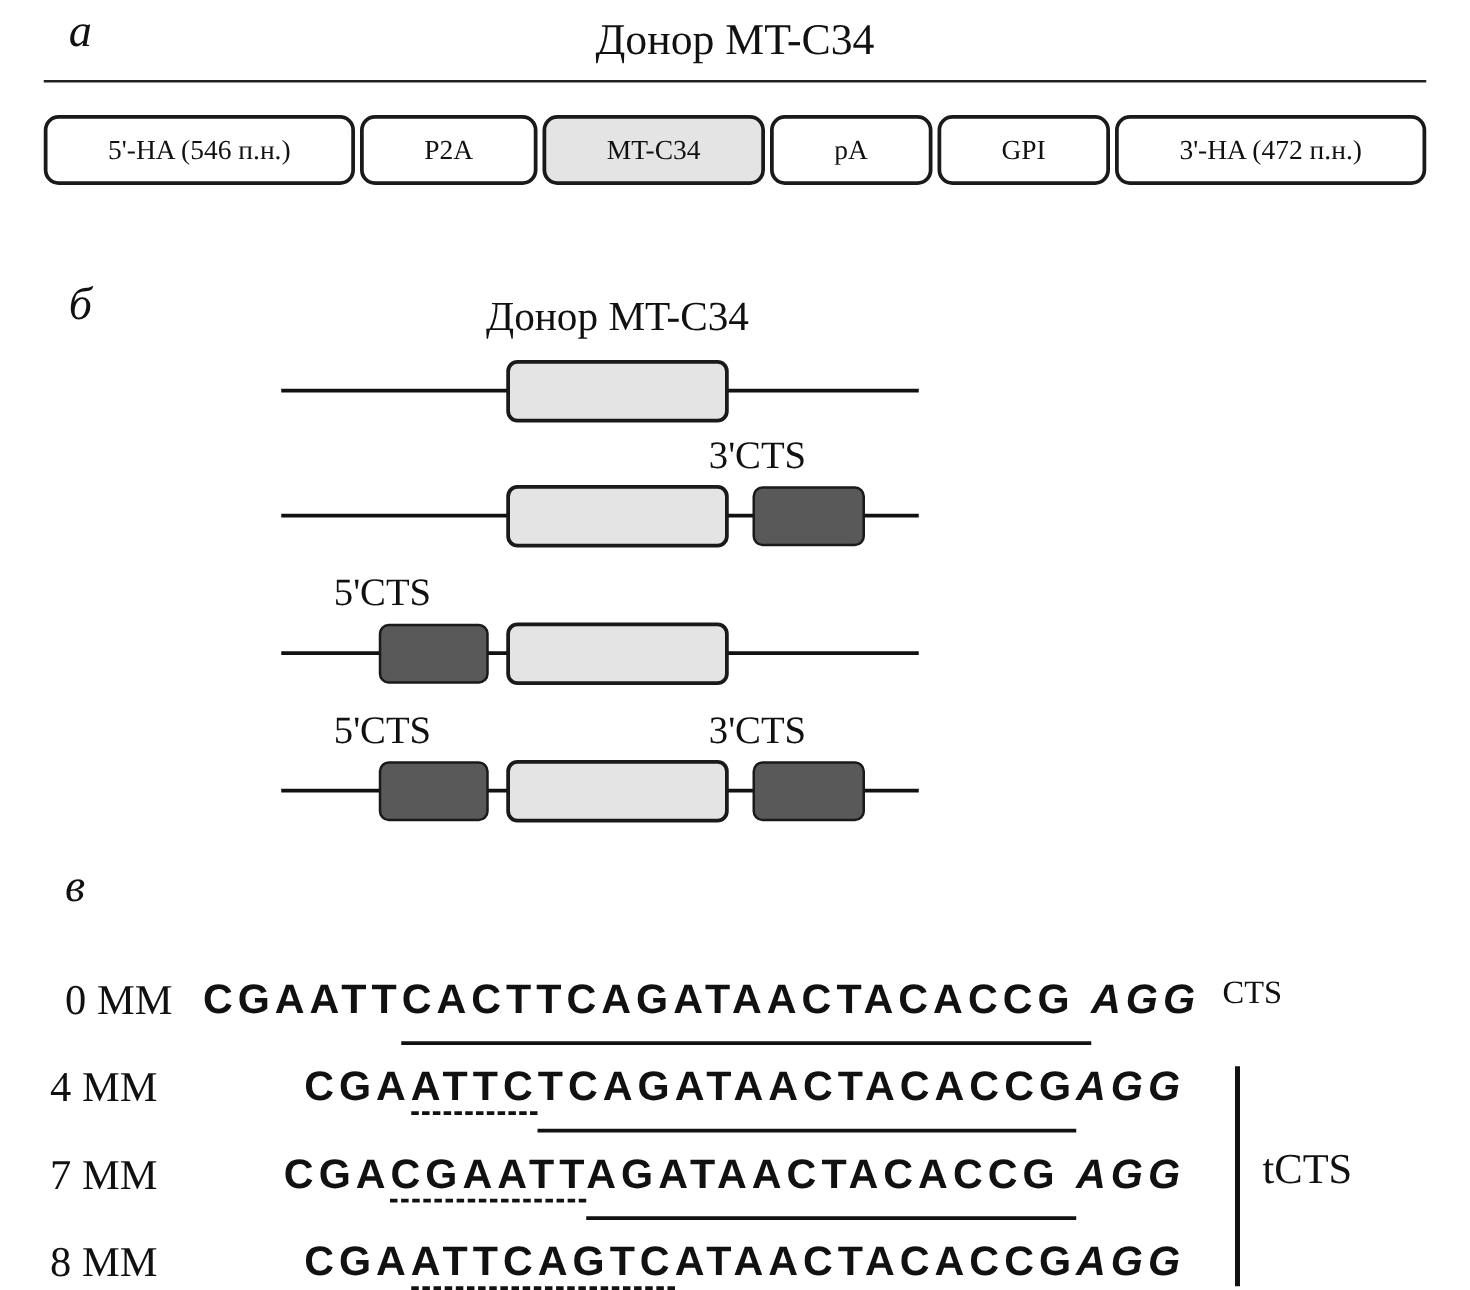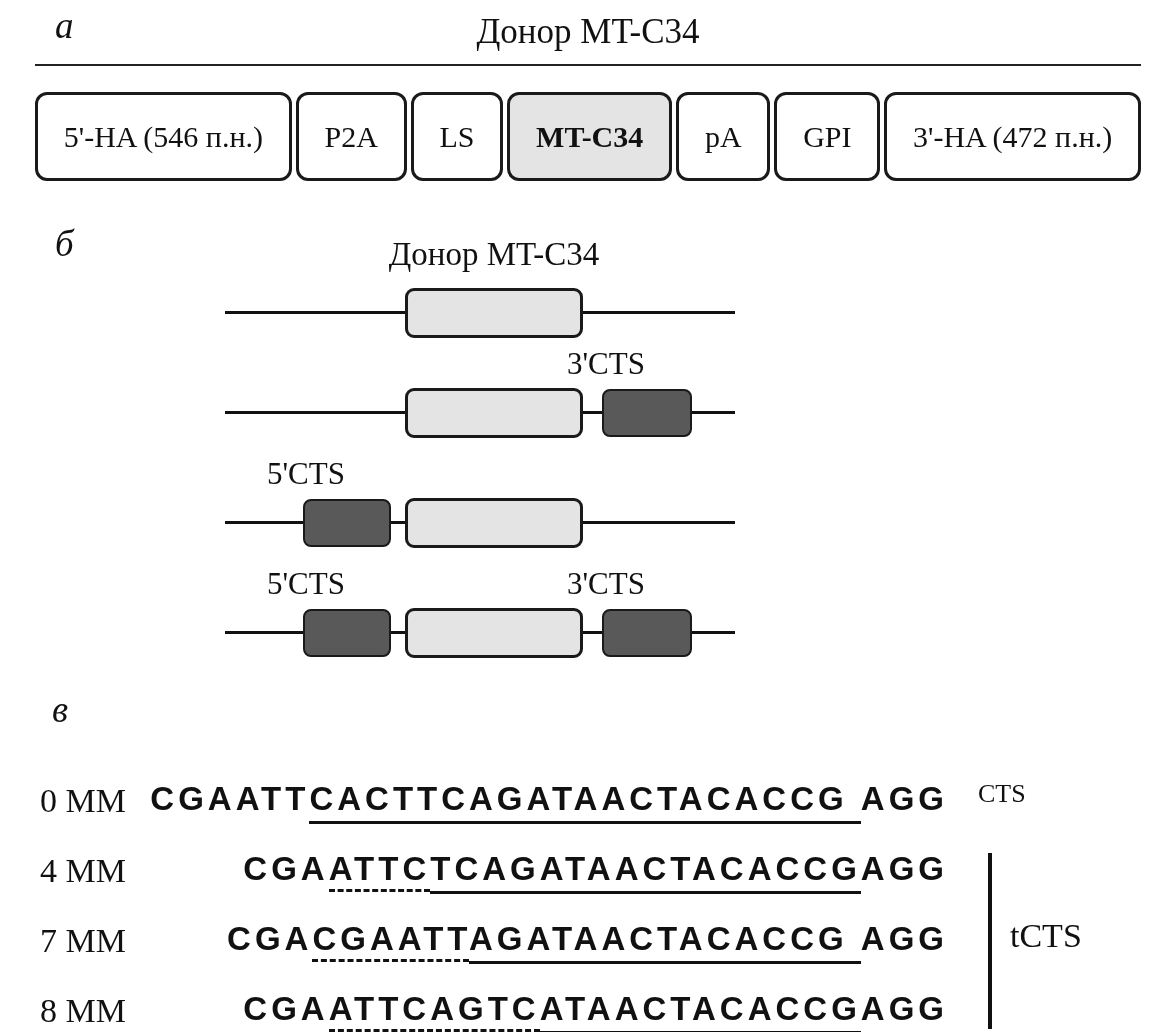--- a/index.html
+++ b/index.html
@@ -19,26 +19,26 @@
   }
   .pa-rule {
     position:absolute; top:64px; left:35px; width:1106px; height:2px;
     background:#222;
   }
   .pa-boxes {
     position:absolute; top:92px; left:35px; width:1106px; height:72px;
     display:flex; gap:4px;
   }
   .pa-box {
-    flex:1 1 auto; box-sizing:border-box; height:89px;
+    flex:1 1 auto; box-sizing:border-box; height:56px;
     border:3px solid #1a1a1a; border-radius:12px; background:#fff;
     display:flex; align-items:center; justify-content:center;
-    font-size:30px; padding:0 14px; white-space:nowrap;
+    font-size:22px; padding:0 14px; white-space:nowrap;
   }
-  .pa-box.shaded { background:var(--light-box);font-weight:bold; }
+  .pa-box.shaded { background:var(--light-box); }
   
   .pb-title {
     position:absolute; top:236px; left:344px; width:300px; text-align:center;
     font-size:33px;
   }
   .pb-rows { position:absolute; top:288px; left:225px; width:510px; }
   .pb-row { position:relative; }
   .pb-row.mb8  { margin-bottom:8px; }
   .pb-row.mb18 { margin-bottom:18px; }
   .pb-labels { position:relative; height:42px; font-size:31px; }
@@ -58,32 +58,32 @@
     left:78px; top:1px; width:88px; height:48px;
     background:var(--dark-box); border-radius:8px; border-width:2px;
   }
   .pb-box-dark3 {
     left:377px; top:1px; width:90px; height:48px;
     background:var(--dark-box); border-radius:8px; border-width:2px;
   }
   
   .pc-rows { position:absolute; top:765px; left:0; width:1176px; }
   .pc-row { position:relative; height:70px; }
-  .pc-row.first { margin-top:5px; }
+  .pc-row.first { margin-top:5px;margin-left:12px; }
   .pc-mm {
     position:absolute; left:40px; top:12px; font-size:34px; white-space:pre;
   }
   .pc-seq {
     position:absolute; left:150px; top:10px; width:798px; text-align:right;
     font-family:"Liberation Sans", sans-serif; font-weight:700;
     font-size:33px; letter-spacing:4px; white-space:pre;
   }
-  .seg-solid  { border-bottom:3px solid #111; padding-bottom:4px; }
+  .seg-solid  { border-bottom:3px solid #111; padding-bottom:16px; }
   .seg-dashed { border-bottom:3px dashed #111; padding-bottom:2px; }
-  .seg-pam    { font-weight:900; }
+  .seg-pam    { font-weight:900;font-style:italic; }
   .pc-cts-label {
     position:absolute; left:978px; top:14px; font-size:26px;
   }
   .pc-tcts-bar {
     position:absolute; left:988px; top:88px; width:4px; height:176px;
     background:#111;
   }
   .pc-tcts-label {
     position:absolute; left:1010px; top:152px; font-size:34px;
   }
@@ -92,21 +92,20 @@
 <body>
 
 <div class="page" style="--light-box: #e4e4e4; --dark-box: #595959; --line: #111111;">
 
   <div class="panel-label" style="left:55px; top:4px;">а</div>
   <div class="pa-title">Донор MT-C34</div>
   <div class="pa-rule"></div>
   <div class="pa-boxes" id="pa-boxes">
       <div class="pa-box">5'-HA (546 п.н.)</div>
       <div class="pa-box">P2A</div>
-      <div class="pa-box">LS</div>
       <div class="pa-box shaded">MT-C34</div>
       <div class="pa-box">pA</div>
       <div class="pa-box">GPI</div>
       <div class="pa-box">3'-HA (472 п.н.)</div>
     </div>
 
   <div class="panel-label" style="left:55px; top:222px;">б</div>
   <div class="pb-title">Донор MT-C34</div>
   <div class="pb-rows" id="pb-rows">
       <div class="pb-row mb8">

